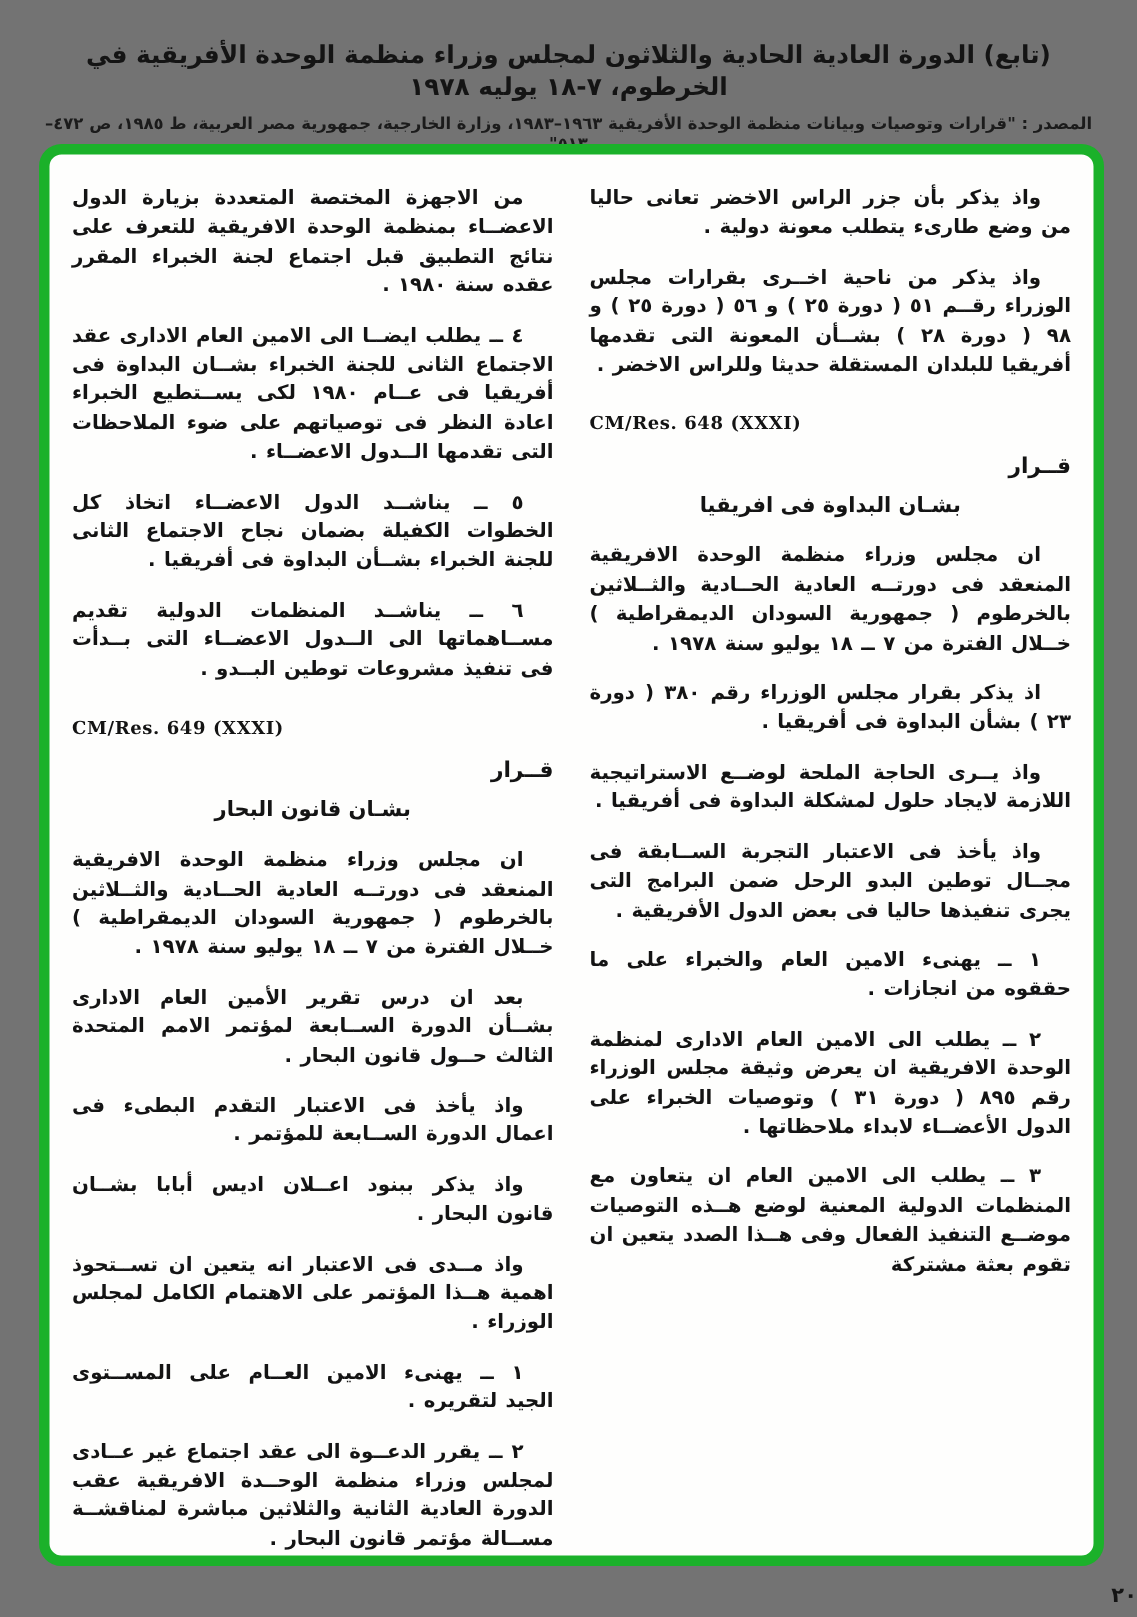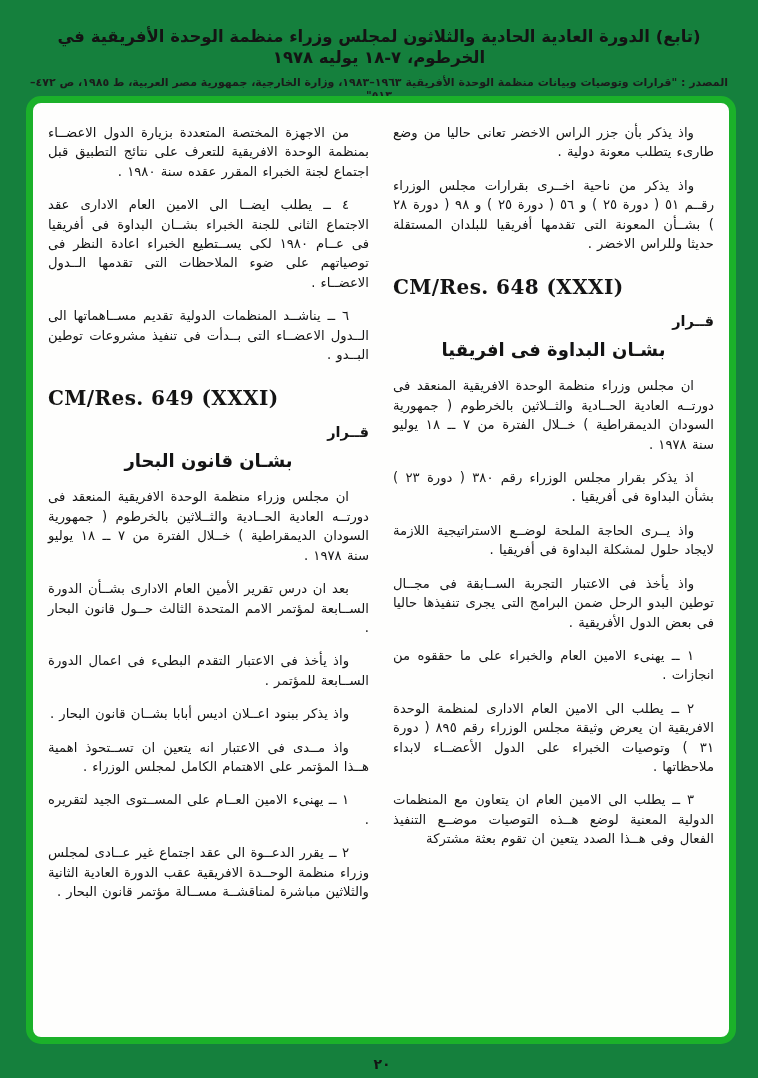--- a/index.html
+++ b/index.html
@@ -6,21 +6,21 @@
   body {
     width:758px; height:1078px;
     background:#ffffff;
     font-family:"DejaVu Sans", sans-serif;
     color:#141414;
     -webkit-font-smoothing:antialiased;
   }
   .page {
     position:relative;
     width:758px; height:1078px;
-    background:#15803d;
+    background:#737373;
     overflow:hidden;
   }
   
   .doc-header {
     position:absolute; top:26px; left:20px; right:20px;
     direction:rtl; text-align:center;
   }
   .doc-header .line1 {
     font-size:16.5px; font-weight:bold; letter-spacing:0;
     line-height:1.3;
@@ -47,41 +47,42 @@
   }
   .col { flex:1 1 0; min-width:0; direction:rtl; }
   
   .para {
     font-size:13.2px;
     line-height:19.4px;
     text-align:justify;
     text-indent:20px;
     margin:0 0 14px 0;
     word-spacing:1px;
+    font-weight:bold;
   }
   .res-number {
     direction:ltr; text-align:left;
     font-family:"DejaVu Serif", serif;
-    font-size:20px; font-weight:600;
+    font-size:12px; font-weight:600;
     letter-spacing:0.4px;
     margin:22px 0 6px 0;
   }
   .res-title {
     text-align:right; font-weight:bold;
     font-size:14.5px; margin:14px 0 10px 0;
   }
   .res-subject {
     text-align:center; font-weight:bold;
-    font-size:18px; margin:10px 0 16px 0;
+    font-size:14px; margin:10px 0 16px 0;
   }
   .gap-top { margin-top:4px; }
   
   .page-number {
     position:absolute; bottom:6px; left:6px; right:0;
-    text-align:center; font-weight:bold; font-size:14px;
+    font-weight:bold; font-size:14px;
     direction:rtl;
   }
 </style>
 </head>
 <body>
 
 <div class="page">
 
   <div class="doc-header">
     <div class="line1">(تابع) الدورة العادية الحادية والثلاثون لمجلس وزراء منظمة الوحدة الأفريقية في الخرطوم، ٧-١٨ يوليه ١٩٧٨</div>
@@ -102,20 +103,21 @@
         <p class="para">واذ يــرى الحاجة الملحة لوضــع الاستراتيجية اللازمة لايجاد حلول لمشكلة البداوة فى أفريقيا .</p>
         <p class="para">واذ يأخذ فى الاعتبار التجربة الســابقة فى مجــال توطين البدو الرحل ضمن البرامج التى يجرى تنفيذها حاليا فى بعض الدول الأفريقية .</p>
         <p class="para">١ ــ يهنىء الامين العام والخبراء على ما حققوه من انجازات .</p>
         <p class="para">٢ ــ يطلب الى الامين العام الادارى لمنظمة الوحدة الافريقية ان يعرض وثيقة مجلس الوزراء رقم ٨٩٥ ( دورة ٣١ ) وتوصيات الخبراء على الدول الأعضــاء لابداء ملاحظاتها .</p>
         <p class="para">٣ ــ يطلب الى الامين العام ان يتعاون مع المنظمات الدولية المعنية لوضع هــذه التوصيات موضــع التنفيذ الفعال وفى هــذا الصدد يتعين ان تقوم بعثة مشتركة</p>
       </div>
 
       <div class="col">
         <p class="para gap-top">من الاجهزة المختصة المتعددة بزيارة الدول الاعضــاء بمنظمة الوحدة الافريقية للتعرف على نتائج التطبيق قبل اجتماع لجنة الخبراء المقرر عقده سنة ١٩٨٠ .</p>
         <p class="para">٤ ــ يطلب ايضــا الى الامين العام الادارى عقد الاجتماع الثانى للجنة الخبراء بشــان البداوة فى أفريقيا فى عــام ١٩٨٠ لكى يســتطيع الخبراء اعادة النظر فى توصياتهم على ضوء الملاحظات التى تقدمها الــدول الاعضــاء .</p>
+        <p class="para">٥ ــ يناشــد الدول الاعضــاء اتخاذ كل الخطوات الكفيلة بضمان نجاح الاجتماع الثانى للجنة الخبراء بشــأن البداوة فى أفريقيا .</p>
         <p class="para">٦ ــ يناشــد المنظمات الدولية تقديم مســاهماتها الى الــدول الاعضــاء التى بــدأت فى تنفيذ مشروعات توطين البــدو .</p>
         <div class="res-number">CM/Res. 649 (XXXI)</div>
         <div class="res-title">قــرار</div>
         <div class="res-subject">بشـان قانون البحار</div>
         <p class="para">ان مجلس وزراء منظمة الوحدة الافريقية المنعقد فى دورتــه العادية الحــادية والثــلاثين بالخرطوم ( جمهورية السودان الديمقراطية ) خــلال الفترة من ٧ ــ ١٨ يوليو سنة ١٩٧٨ .</p>
         <p class="para">بعد ان درس تقرير الأمين العام الادارى بشــأن الدورة الســابعة لمؤتمر الامم المتحدة الثالث حــول قانون البحار .</p>
         <p class="para">واذ يأخذ فى الاعتبار التقدم البطىء فى اعمال الدورة الســابعة للمؤتمر .</p>
         <p class="para">واذ يذكر ببنود اعــلان اديس أبابا بشــان قانون البحار .</p>
         <p class="para">واذ مــدى فى الاعتبار انه يتعين ان تســتحوذ اهمية هــذا المؤتمر على الاهتمام الكامل لمجلس الوزراء .</p>
         <p class="para">١ ــ يهنىء الامين العــام على المســتوى الجيد لتقريره .</p>

